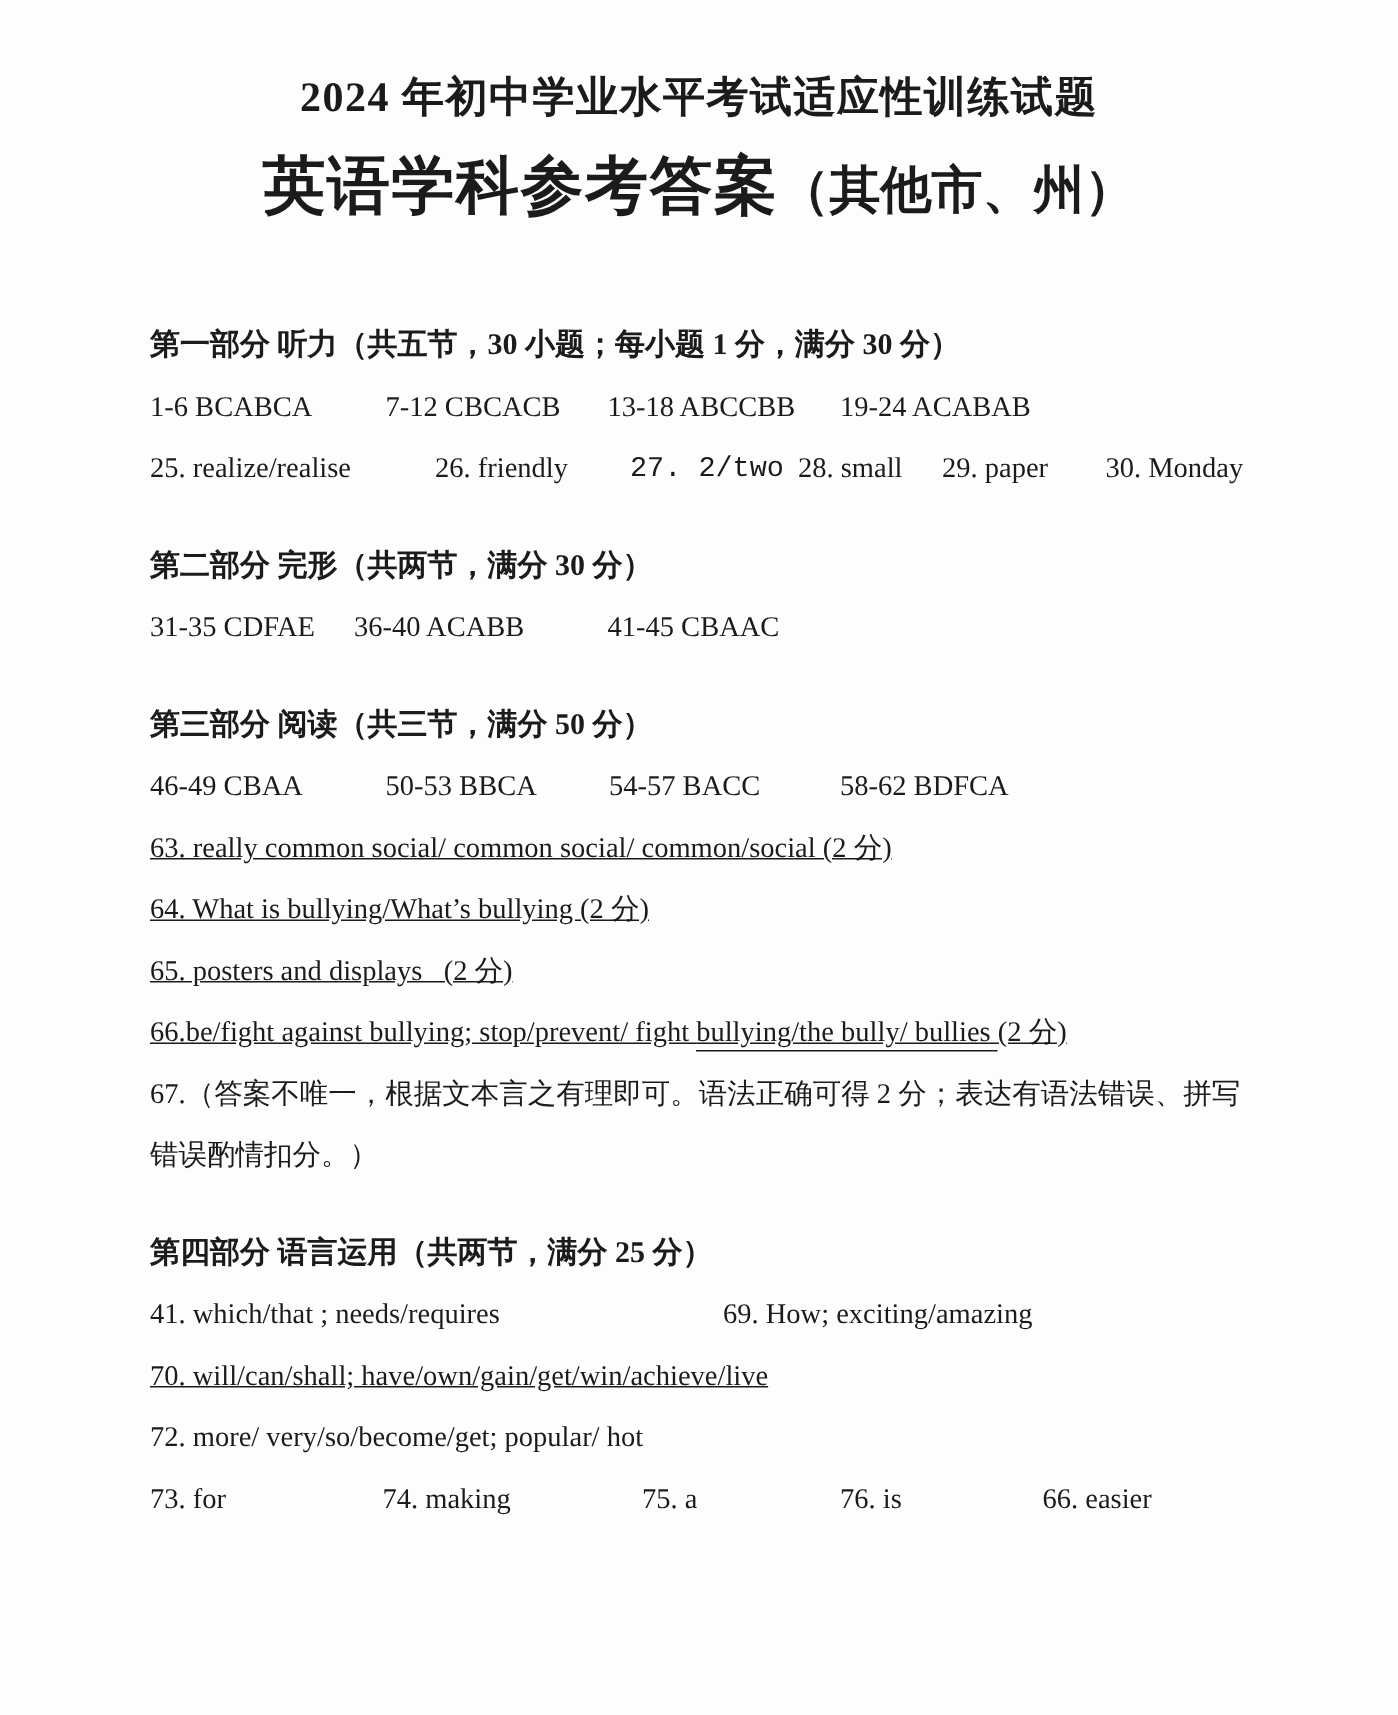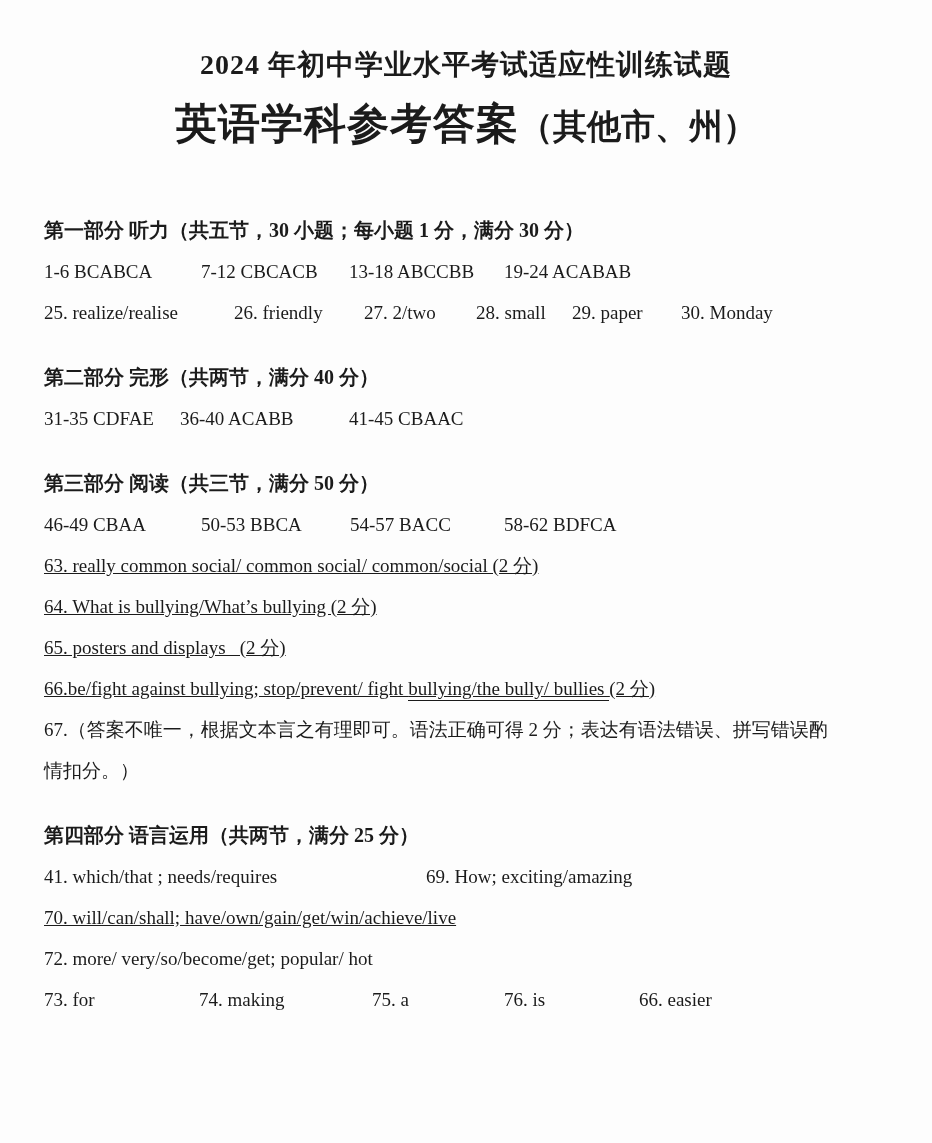--- a/index.html
+++ b/index.html
@@ -26,21 +26,21 @@
     font-weight: 900;
     letter-spacing: 1px;
   }
   .answer-title .paren {
     font-size: 34px;
     font-weight: 700;
     letter-spacing: 0;
   }
 
   .content {
-    padding: 0 92px 0 44px; 
+    padding: 0 92px 0 100px; 
     font-size: 19px;
   }
 
   .section-heading {
     font-size: 20px;
     font-weight: bold;
     line-height: 41px;
     margin: 0;
   }
   .first-section { margin-top: 58px; }
@@ -54,21 +54,21 @@
   .para {
     line-height: 41px;
     margin: 0;
     text-decoration: underline;
   }
   .cell { flex: 0 0 auto; }
 
   
   .lc0 { width: 157px; } .lc1 { width: 148px; } .lc2 { width: 155px; }
   
-  .lf0 { width: 190px; } .lf1 { width: 130px; } .lf2 { width: 112px; }
+  .lf0 { width: 190px; } .lf1 { width: 130px; } .lf2 { width: 112px; font-family: Liberation Mono, monospace; }
   .lf3 { width: 96px; }  .lf4 { width: 109px; }
   
   .cz0 { width: 136px; } .cz1 { width: 169px; }
   
   .rc0 { width: 157px; } .rc1 { width: 149px; } .rc2 { width: 154px; }
   
   .lu2col0 { width: 382px; }
   
   .lu40 { width: 155px; } .lu41 { width: 173px; } .lu42 { width: 132px; } .lu43 { width: 135px; }
   .lu50 { width: 155px; } .lu51 { width: 163px; } .lu52 { width: 142px; } .lu53 { width: 132px; }
@@ -104,21 +104,21 @@
     </div>
     <div class="row">
       <span class="cell lf0">25. realize/realise</span>
       <span class="cell lf1">26. friendly</span>
       <span class="cell lf2">27. 2/two</span>
       <span class="cell lf3">28. small</span>
       <span class="cell lf4">29. paper</span>
       <span class="cell">30. Monday</span>
     </div>
 
-    <p class="section-heading section-gap">第二部分 完形（共两节，满分 40 分）</p>
+    <p class="section-heading section-gap">第二部分 完形（共两节，满分 30 分）</p>
     <div class="row">
       <span class="cell cz0">31-35 CDFAE</span>
       <span class="cell cz1">36-40 ACABB</span>
       <span class="cell">41-45 CBAAC</span>
     </div>
 
     <p class="section-heading section-gap">第三部分 阅读（共三节，满分 50 分）</p>
     <div class="row">
       <span class="cell rc0">46-49 CBAA</span>
       <span class="cell rc1">50-53 BBCA</span>

